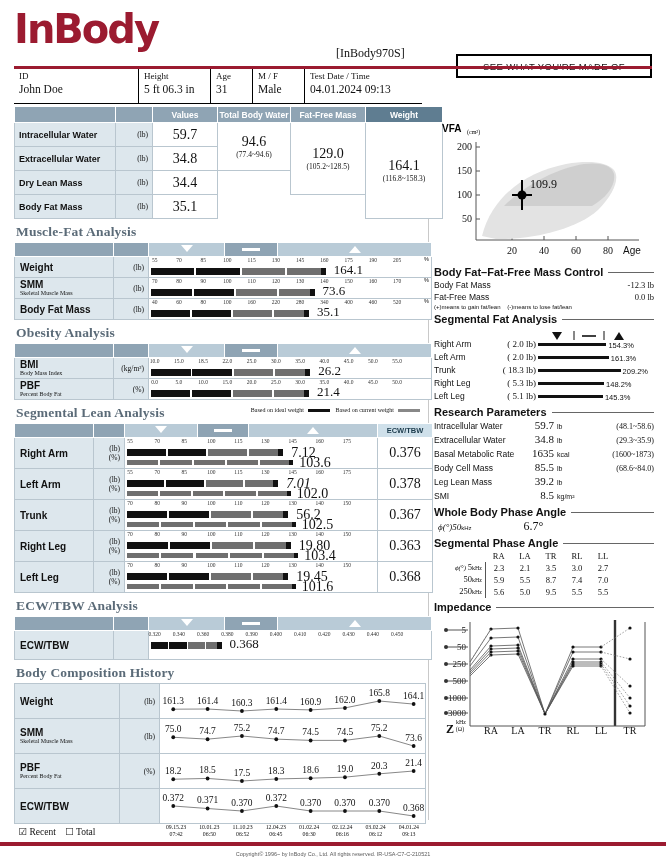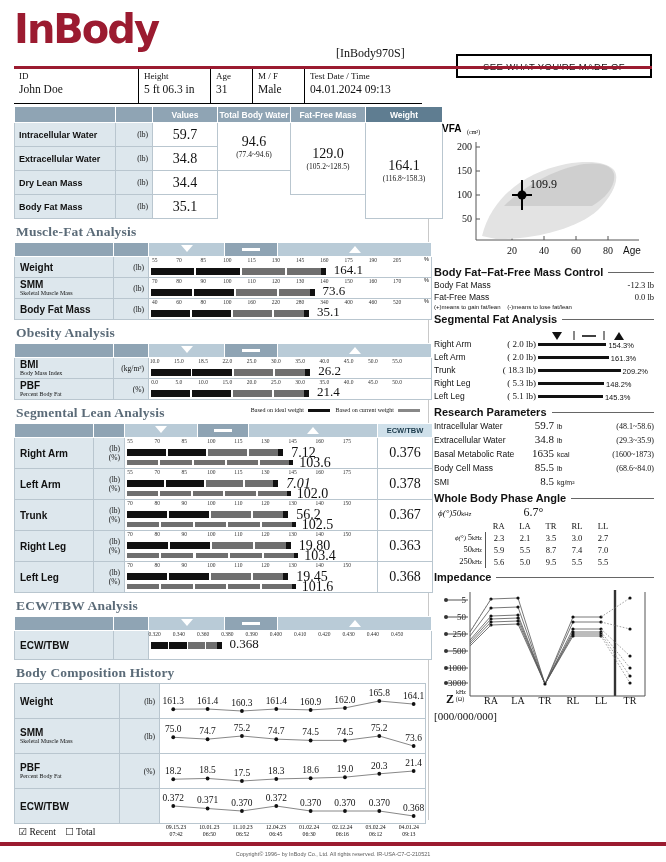--- a/index.html
+++ b/index.html
@@ -1046,37 +1046,47 @@
             <span class="u">kcal</span>
             <span class="r">(1600~1873)</span>
           </div>
           <div class="rp-row">
             <span class="k">Body Cell Mass</span>
             <span class="v">85.5</span>
             <span class="u">lb</span>
             <span class="r">(68.6~84.0)</span>
           </div>
           <div class="rp-row">
+            <span class="k">Leg Lean Mass</span>
+            <span class="v">39.2</span>
+            <span class="u">lb</span>
+            <span class="r"></span>
+          </div>
+          <div class="rp-row">
             <span class="k">SMI</span>
             <span class="v">8.5</span>
             <span class="u">kg/m²</span>
             <span class="r"></span>
           </div>
         </div>
 
     <div class="rtitle" style="margin-top:3px">
       <span>Whole Body Phase Angle</span>
           <span class="rule"></span>
     </div>
     <div class="pa-box">
       <span class="phi">ϕ(°)50</span>
       <span style="font-size:6px">kHz</span>
       <span class="pval">6.7°</span>
     </div>
 
+    <div class="rtitle" style="margin-top:3px">
+      <span>Segmental Phase Angle</span>
+          <span class="rule"></span>
+    </div>
     <table class="spa">
       <tbody>
             <tr>
         <td class="fl" style="border-right:none"></td>
         <th>RA</th>
         <th>LA</th>
         <th>TR</th>
         <th>RL</th>
         <th>LL</th>
       </tr>
@@ -1208,21 +1218,20 @@
           <text x="26" y="117" font-size="6">(Ω)</text>
           <text x="57" y="120">RA</text>
           <text x="84" y="120">LA</text>
           <text x="111" y="120">TR</text>
           <text x="139" y="120">RL</text>
           <text x="167" y="120">LL</text>
           <text x="196" y="120">TR</text>
         </g>
       </svg>
     </div>
-    <div class="impcode">[000/000/000]</div>
 
   </div>
   </div>
 
   <div class="footer">
     <div class="fbar1"></div>
     <div class="fbar2">
       <span class="copy">Copyright© 1996~ by InBody Co., Ltd. All rights reserved. IR-USA-C7-C-210521</span>
     </div>
   </div>

